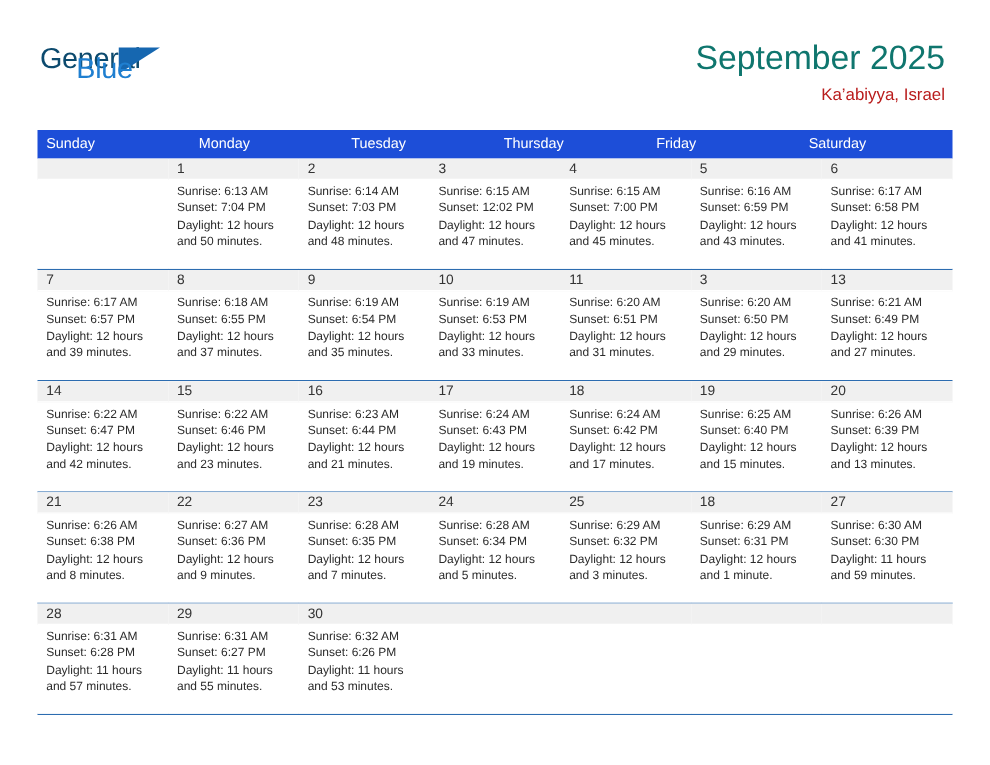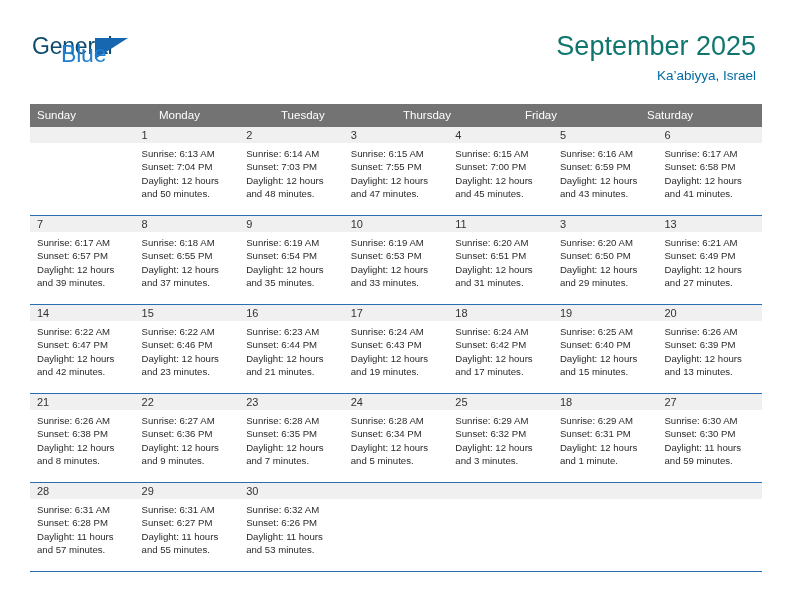--- a/index.html
+++ b/index.html
@@ -73,35 +73,35 @@
   .cal-title {
     font-size: 27px;
     color: #0f766e;
     line-height: 32px;
     font-weight: normal;
     white-space: nowrap;
   }
   .cal-subtitle {
     margin-top: 6px;
     font-size: 13.5px;
-    color: #0369a1;
+    color: #b91c1c;
     line-height: 16px;
     white-space: nowrap;
   }
 
   
   .calendar {
     position: absolute;
     left: 30px;
     top: 104px;
     width: 732px;
   }
   .weekday-row {
     display: flex;
-    background: #737373;
+    background: #1d4ed8;
   }
   .weekday {
     flex: 1 1 0;
     box-sizing: border-box;
     padding: 4px 0 4px 7px;
     color: #ffffff;
     font-size: 11.5px;
     line-height: 15px;
     height: 23px;
     white-space: nowrap;
@@ -201,21 +201,21 @@
           <div class="day-line">Sunrise: 6:14 AM</div>
           <div class="day-line">Sunset: 7:03 PM</div>
           <div class="day-line">Daylight: 12 hours</div>
           <div class="day-line">and 48 minutes.</div>
         </div>
       </div>
       <div class="day-cell">
         <div class="day-num-band">3</div>
         <div class="day-body">
           <div class="day-line">Sunrise: 6:15 AM</div>
-          <div class="day-line">Sunset: 7:55 PM</div>
+          <div class="day-line">Sunset: 12:02 PM</div>
           <div class="day-line">Daylight: 12 hours</div>
           <div class="day-line">and 47 minutes.</div>
         </div>
       </div>
       <div class="day-cell">
         <div class="day-num-band">4</div>
         <div class="day-body">
           <div class="day-line">Sunrise: 6:15 AM</div>
           <div class="day-line">Sunset: 7:00 PM</div>
           <div class="day-line">Daylight: 12 hours</div>

